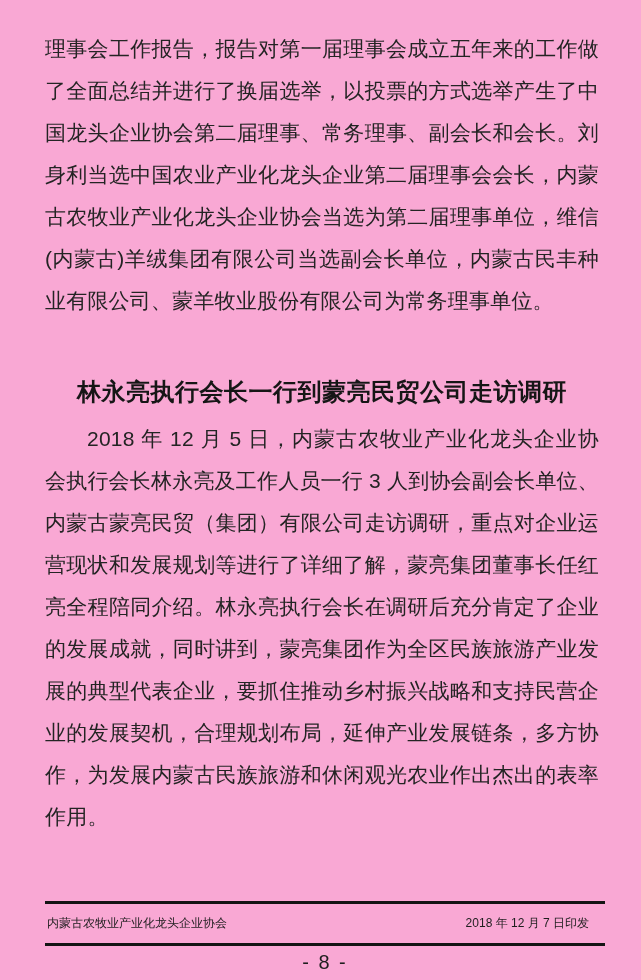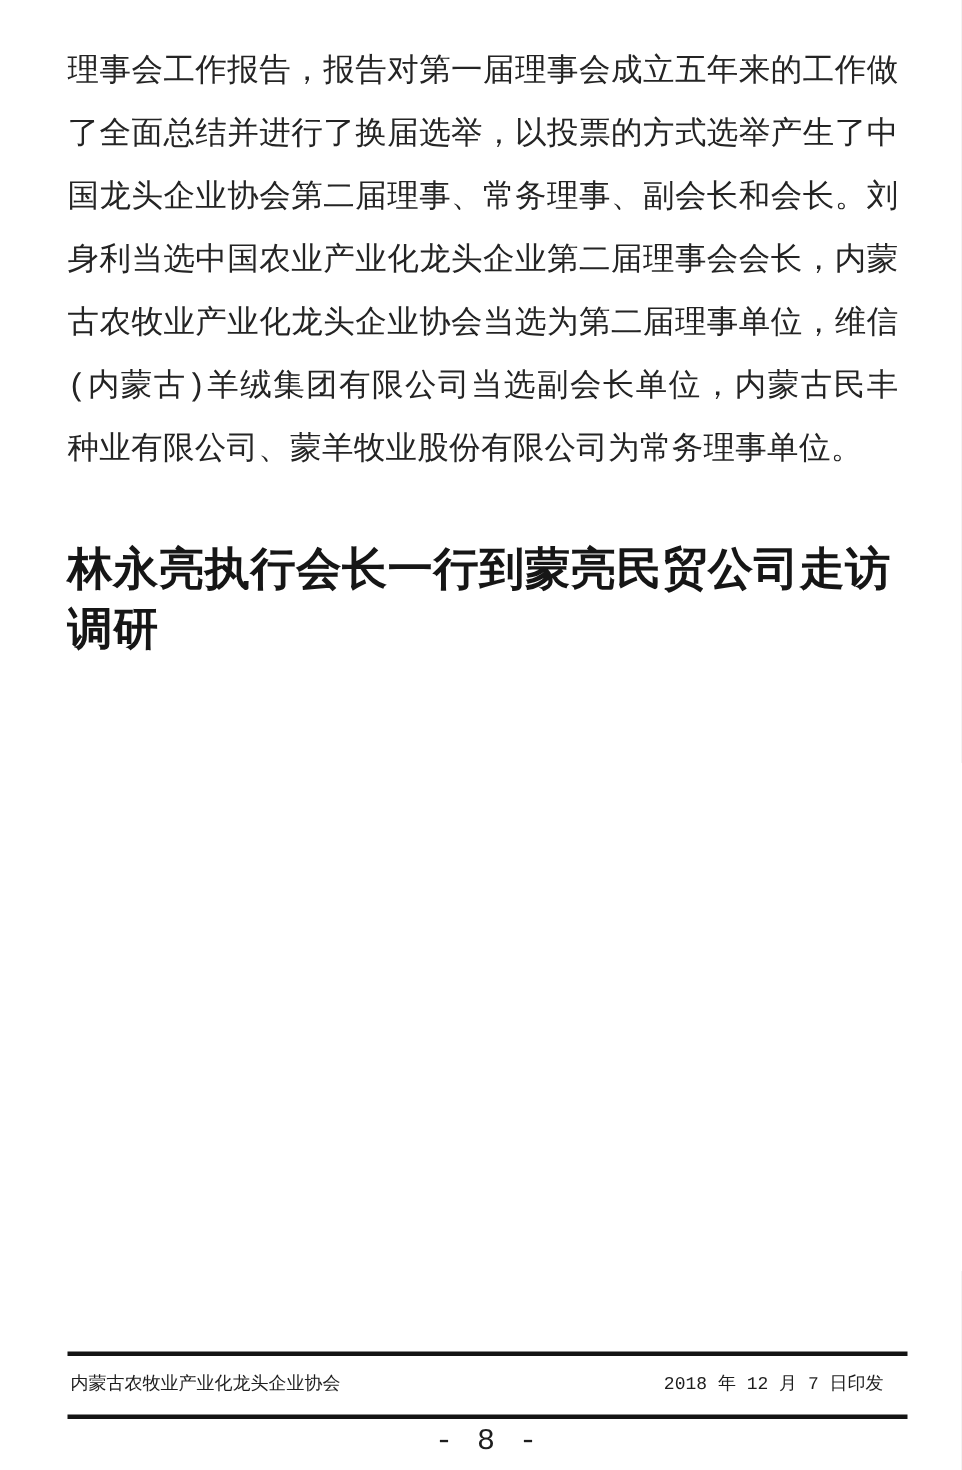--- a/index.html
+++ b/index.html
@@ -5,48 +5,48 @@
   html, body {
     margin: 0;
     padding: 0;
     background: #e9e9e9;
   }
   .page {
     position: relative;
     width: 641px;
     height: 980px;
     margin: 0 auto;
-    background: #ffffff;
+    background: #f9a8d4;
     color: #242424;
-    font-family: Liberation Mono, monospace;
+    font-family: Liberation Sans, sans-serif;
     overflow: hidden;
   }
   .content {
     position: absolute;
     top: 28px;
     left: 45px;
     width: 554px;
   }
   .para {
     margin: 0;
     font-size: 21px;
     line-height: 42px;
     text-align: justify;
     letter-spacing: 0.2px;
     color: #242424;
   }
   .para.indent {
     text-indent: 2em;
   }
   .section-title {
-    margin: 40px 0 6px 0;
-    font-size: 30px;
+    margin: 50px 0 6px 0;
+    font-size: 24px;
     line-height: 40px;
     font-weight: bold;
-    text-align: left;
+    text-align: center;
     color: #161616;
     letter-spacing: 0.5px;
   }
   .rule {
     position: absolute;
     left: 45px;
     width: 560px;
     height: 3px;
     background: #141414;
   }
@@ -81,20 +81,21 @@
 </head>
 <body>
 
 <div class="page">
 
   <div class="content">
     <p class="para">理事会工作报告，报告对第一届理事会成立五年来的工作做了全面总结并进行了换届选举，以投票的方式选举产生了中国龙头企业协会第二届理事、常务理事、副会长和会长。刘身利当选中国农业产业化龙头企业第二届理事会会长，内蒙古农牧业产业化龙头企业协会当选为第二届理事单位，维信(内蒙古)羊绒集团有限公司当选副会长单位，内蒙古民丰种业有限公司、蒙羊牧业股份有限公司为常务理事单位。</p>
 
     <h2 class="section-title">林永亮执行会长一行到蒙亮民贸公司走访调研</h2>
 
+    <p class="para indent">2018 年 12 月 5 日，内蒙古农牧业产业化龙头企业协会执行会长林永亮及工作人员一行 3 人到协会副会长单位、内蒙古蒙亮民贸（集团）有限公司走访调研，重点对企业运营现状和发展规划等进行了详细了解，蒙亮集团董事长任红亮全程陪同介绍。林永亮执行会长在调研后充分肯定了企业的发展成就，同时讲到，蒙亮集团作为全区民族旅游产业发展的典型代表企业，要抓住推动乡村振兴战略和支持民营企业的发展契机，合理规划布局，延伸产业发展链条，多方协作，为发展内蒙古民族旅游和休闲观光农业作出杰出的表率作用。</p>
   </div>
 
   <div class="rule rule-top"></div>
 
   <div class="footer-row">
     <span class="footer-org">内蒙古农牧业产业化龙头企业协会</span>
     <span class="footer-date">2018 年 12 月 7 日印发</span>
   </div>
 
   <div class="rule rule-bottom"></div>

